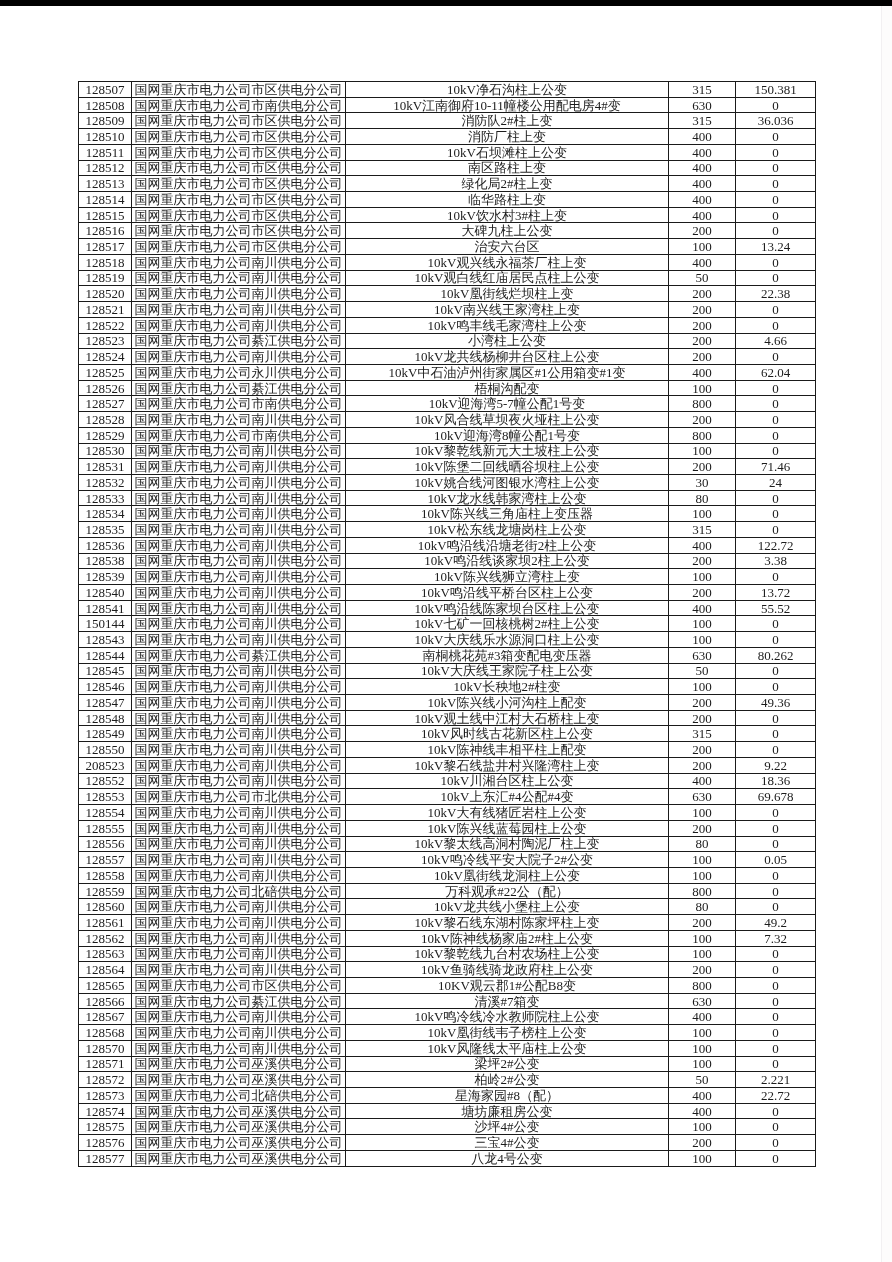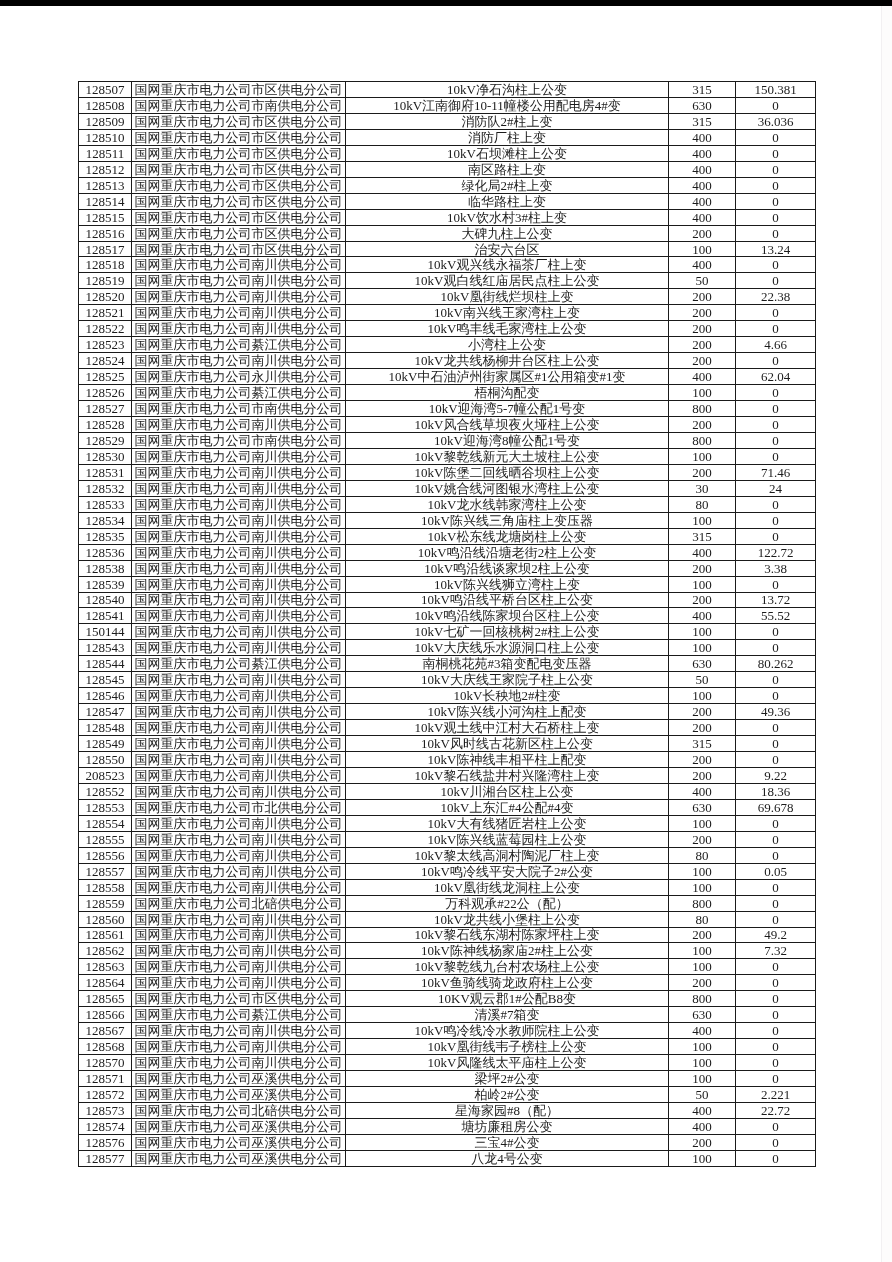--- a/index.html
+++ b/index.html
@@ -526,20 +526,27 @@
           <td>22.72</td>
         </tr>
         <tr>
           <td>128574</td>
           <td>国网重庆市电力公司巫溪供电分公司</td>
           <td>塘坊廉租房公变</td>
           <td>400</td>
           <td>0</td>
         </tr>
         <tr>
+          <td>128575</td>
+          <td>国网重庆市电力公司巫溪供电分公司</td>
+          <td>沙坪4#公变</td>
+          <td>100</td>
+          <td>0</td>
+        </tr>
+        <tr>
           <td>128576</td>
           <td>国网重庆市电力公司巫溪供电分公司</td>
           <td>三宝4#公变</td>
           <td>200</td>
           <td>0</td>
         </tr>
         <tr>
           <td>128577</td>
           <td>国网重庆市电力公司巫溪供电分公司</td>
           <td>八龙4号公变</td>

